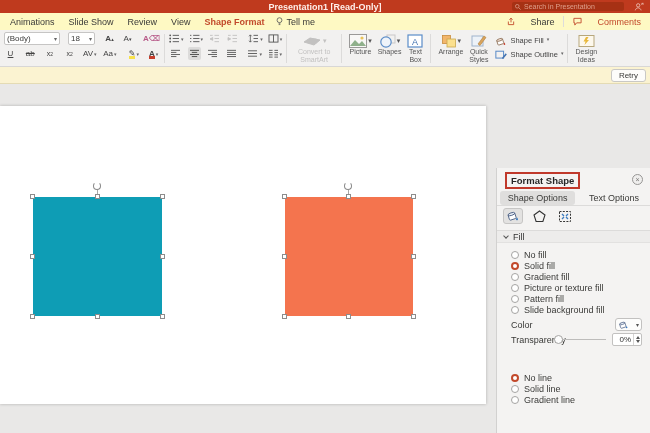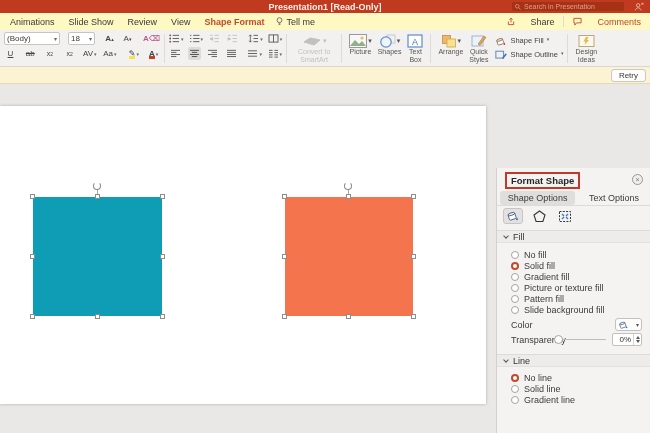--- a/index.html
+++ b/index.html
@@ -482,24 +482,20 @@
         <span class="thumb"></span>
       </div>
       <div class="spin" style="top:165px">
         <span class="val">0%</span>
         <span class="steps">
           <span class="tri-up"></span>
           <span class="tri-dn"></span>
         </span>
       </div>
 
-      <div class="psec" style="top:186px">
-        <span class="chev"></span>
-        <span>Line</span>
-      </div>
 
       <div class="radiorow" style="top:205px">
         <span class="radio sel"></span>
         <span class="prow-label">No line</span>
       </div>
       <div class="radiorow" style="top:216px">
         <span class="radio"></span>
         <span class="prow-label">Solid line</span>
       </div>
       <div class="radiorow" style="top:227px">

